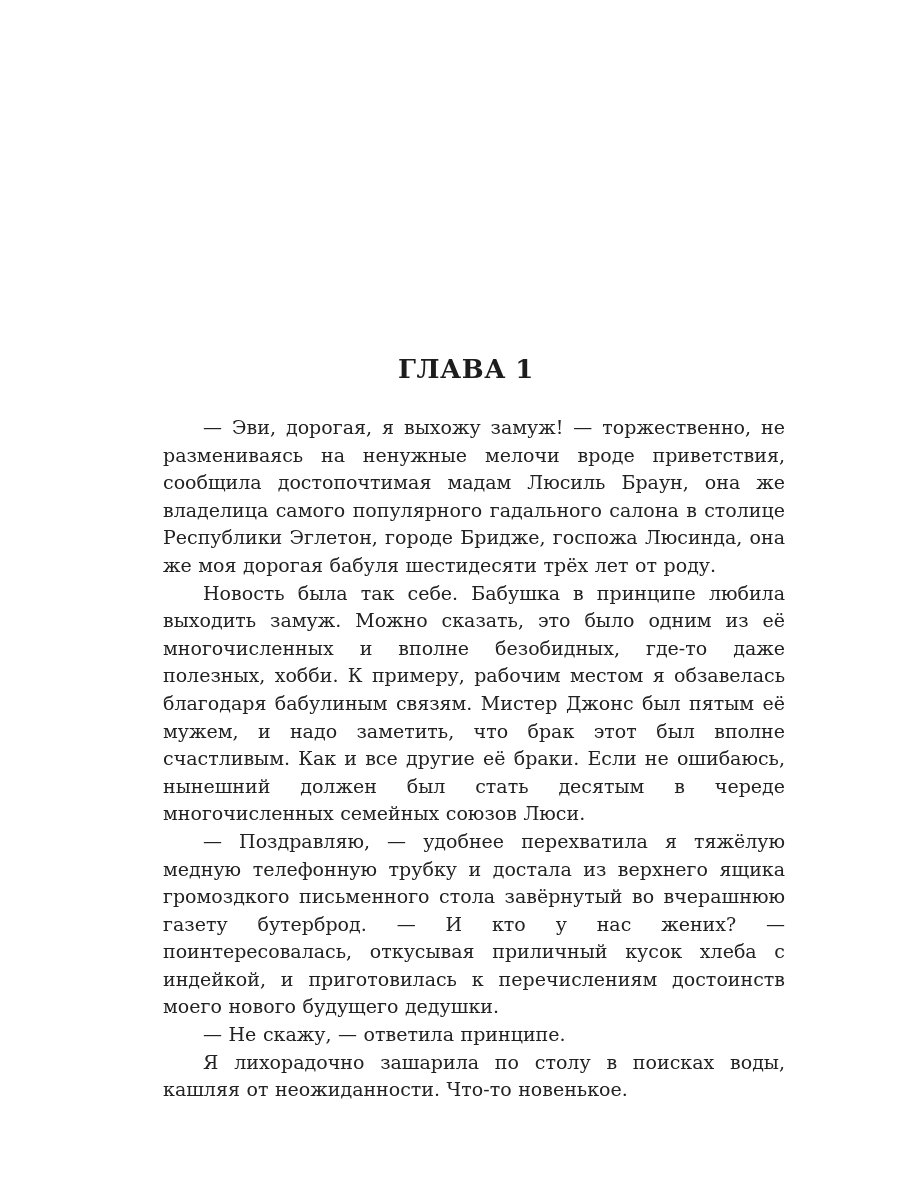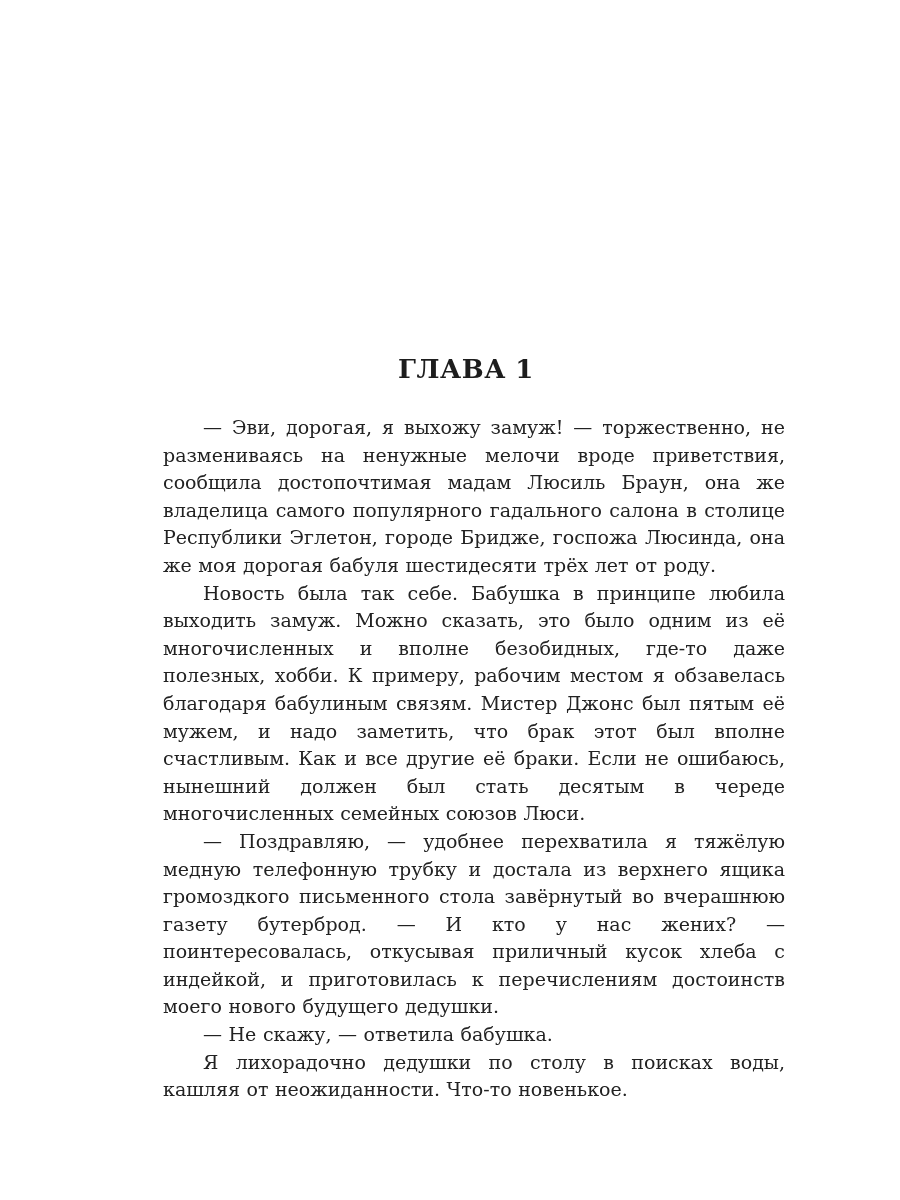--- a/index.html
+++ b/index.html
@@ -50,16 +50,16 @@
 </head>
 <body>
 
 <div class="page">
   <h1 class="chapter-title">ГЛАВА 1</h1>
 
   <div class="text-block">
     <p class="para">— Эви, дорогая, я выхожу замуж! — торжественно, не размениваясь на ненужные мелочи вроде приветствия, сообщила достопочтимая мадам Люсиль Браун, она же владелица самого популярного гадального салона в столице Республики Эглетон, городе Бридже, госпожа Люсинда, она же моя дорогая бабуля шестидесяти трёх лет от роду.</p>
     <p class="para">Новость была так себе. Бабушка в принципе любила выходить замуж. Можно сказать, это было одним из её многочисленных и вполне безобидных, где-то даже полезных, хобби. К примеру, рабочим местом я обзавелась благодаря бабулиным связям. Мистер Джонс был пятым её мужем, и надо заметить, что брак этот был вполне счастливым. Как и все другие её браки. Если не ошибаюсь, нынешний должен был стать десятым в череде многочисленных семейных союзов Люси.</p>
     <p class="para">— Поздравляю, — удобнее перехватила я тяжёлую медную телефонную трубку и достала из верхнего ящика громоздкого письменного стола завёрнутый во вчерашнюю газету бутерброд. — И кто у нас жених? — поинтересовалась, откусывая приличный кусок хлеба с индейкой, и приготовилась к перечислениям достоинств моего нового будущего дедушки.</p>
-    <p class="para">— Не скажу, — ответила бабушка.</p>
-    <p class="para">Я лихорадочно дедушки по столу в поисках воды, кашляя от неожиданности. Что-то новенькое.</p>
+    <p class="para">— Не скажу, — ответила принципе.</p>
+    <p class="para">Я лихорадочно зашарила по столу в поисках воды, кашляя от неожиданности. Что-то новенькое.</p>
   </div>
 </div>
 
 </body></html>

